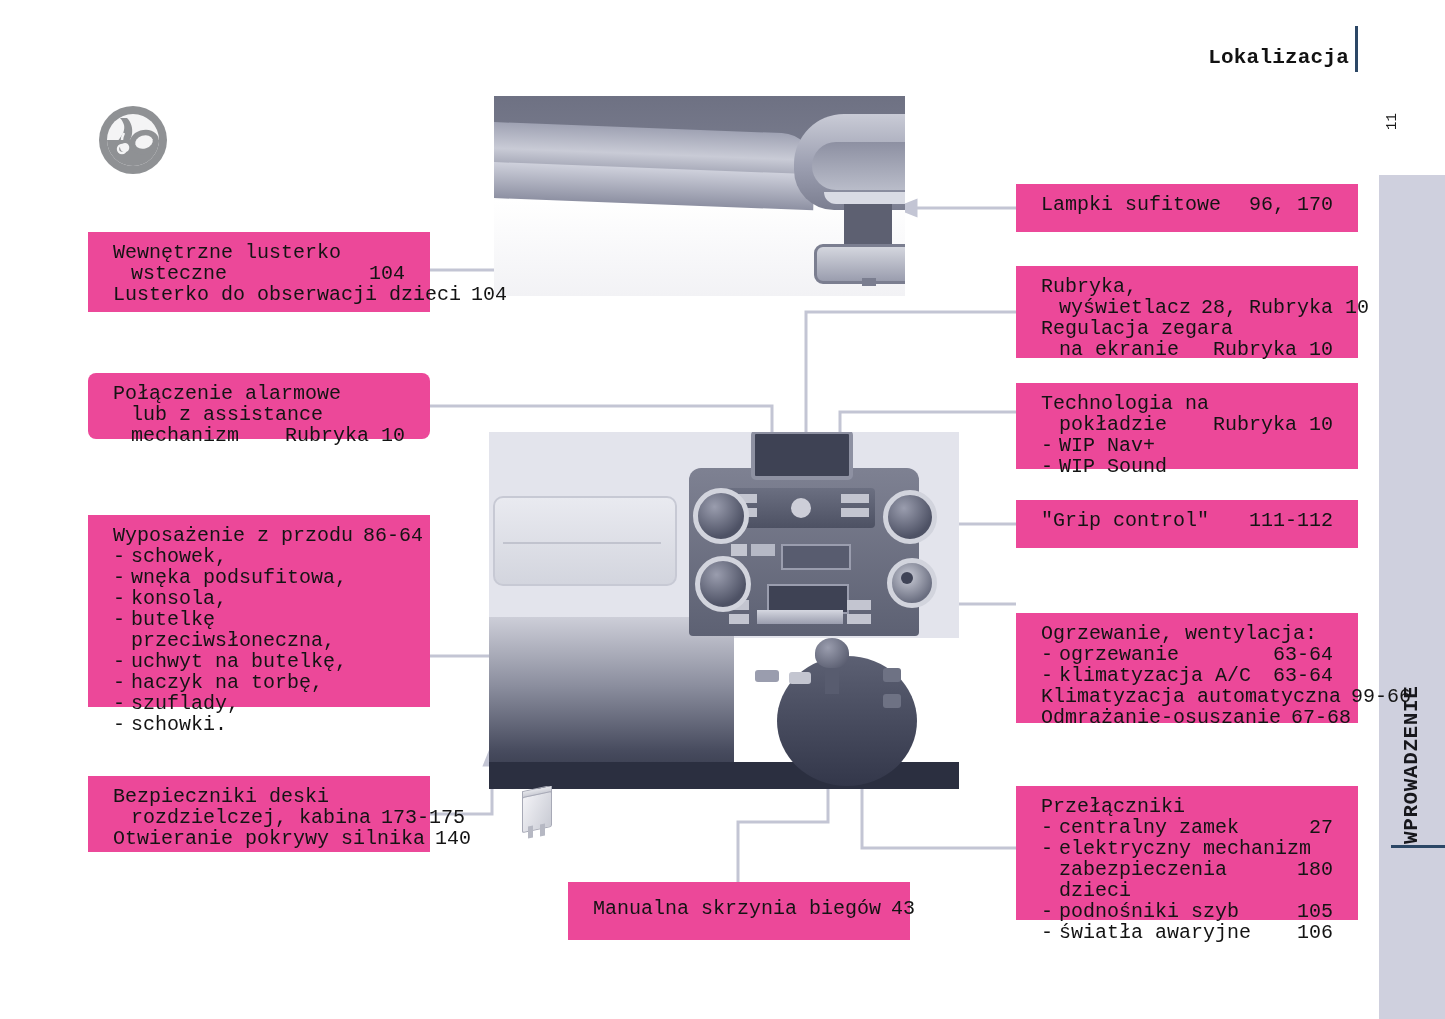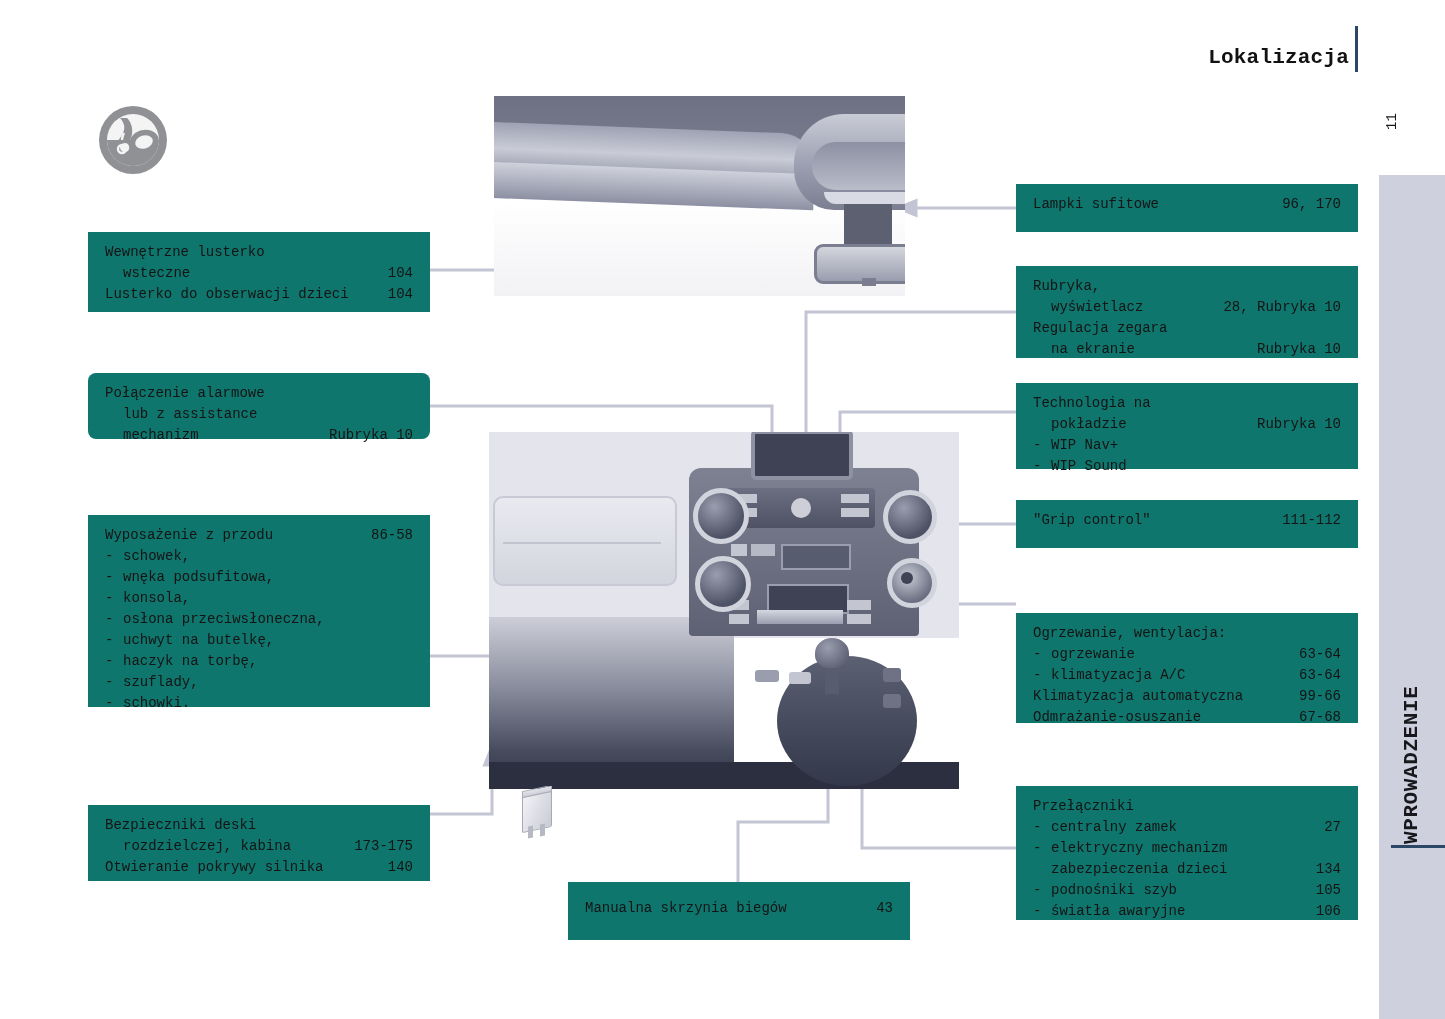--- a/index.html
+++ b/index.html
@@ -60,41 +60,41 @@
   .side-tab-rule{
     position:absolute;
     left:12px;top:670px;
     width:60px;height:3px;
     background:#2c4766;
   }
 
   
   .box{
     position:absolute;
-    background:#0f766e;
+    background:#ec4899;
     color:#141414;
-    font-size:14px;
+    font-size:20px;
     line-height:21px;
     box-sizing:border-box;
-    padding:10px 17px;
+    padding:10px 25px;
   }
   .row{display:flex;justify-content:space-between;align-items:baseline;white-space:nowrap;}
   .row .lbl{padding-right:10px;}
   .row .num{text-align:right;}
   .ind1{padding-left:18px;text-align:right;}
   .bullet{display:flex;}
   .bullet .dash{width:18px;flex:0 0 18px;}
   .bullet .btext{flex:1 1 auto;}
   .bullet .bnum{text-align:right;padding-left:10px;}
 
   
   #box-mirror      {left:88px; top:232px;  width:342px; height:80px;}
   #box-alarm       {left:88px; top:373px;  width:342px; height:66px;border-radius:8px;}
   #box-front-eq    {left:88px; top:515px;  width:342px; height:192px;}
-  #box-fuses       {left:88px; top:776px;  width:342px; height:76px;margin-top:29px;}
+  #box-fuses       {left:88px; top:776px;  width:342px; height:76px;}
   #box-gearbox     {left:568px;top:882px;  width:342px; height:58px;}
   #box-ceiling     {left:1016px;top:184px; width:342px; height:48px;}
   #box-screens     {left:1016px;top:266px; width:342px; height:92px;}
   #box-tech        {left:1016px;top:383px; width:342px; height:86px;}
   #box-grip        {left:1016px;top:500px; width:342px; height:48px;}
   #box-hvac        {left:1016px;top:613px; width:342px; height:110px;}
   #box-switches    {left:1016px;top:786px; width:342px; height:134px;}
 
   
   .photo{position:absolute;overflow:hidden;}
@@ -332,37 +332,37 @@
       </div>
     <div class="row">
         <span class="lbl ind1">mechanizm</span>
         <span class="num">Rubryka 10</span>
       </div>
   </div>
 
   <div class="box" id="box-front-eq">
     <div class="row">
         <span class="lbl">Wyposażenie z przodu</span>
-        <span class="num">86-58</span>
+        <span class="num">86-64</span>
       </div>
     <div class="bullet">
         <span class="dash">-</span>
         <span class="btext">schowek,</span>
       </div>
     <div class="bullet">
         <span class="dash">-</span>
         <span class="btext">wnęka podsufitowa,</span>
       </div>
     <div class="bullet">
         <span class="dash">-</span>
         <span class="btext">konsola,</span>
       </div>
     <div class="bullet">
         <span class="dash">-</span>
-        <span class="btext">osłona przeciwsłoneczna,</span>
+        <span class="btext">butelkę przeciwsłoneczna,</span>
       </div>
     <div class="bullet">
         <span class="dash">-</span>
         <span class="btext">uchwyt na butelkę,</span>
       </div>
     <div class="bullet">
         <span class="dash">-</span>
         <span class="btext">haczyk na torbę,</span>
       </div>
     <div class="bullet">
@@ -485,21 +485,21 @@
         <span class="bnum">27</span>
       </div>
     <div class="bullet">
         <span class="dash">-</span>
         <span class="btext">elektryczny mechanizm</span>
         <span class="bnum"></span>
       </div>
     <div class="bullet">
         <span class="dash"></span>
         <span class="btext">zabezpieczenia dzieci</span>
-        <span class="bnum">134</span>
+        <span class="bnum">180</span>
       </div>
     <div class="bullet">
         <span class="dash">-</span>
         <span class="btext">podnośniki szyb</span>
         <span class="bnum">105</span>
       </div>
     <div class="bullet">
         <span class="dash">-</span>
         <span class="btext">światła awaryjne</span>
         <span class="bnum">106</span>

